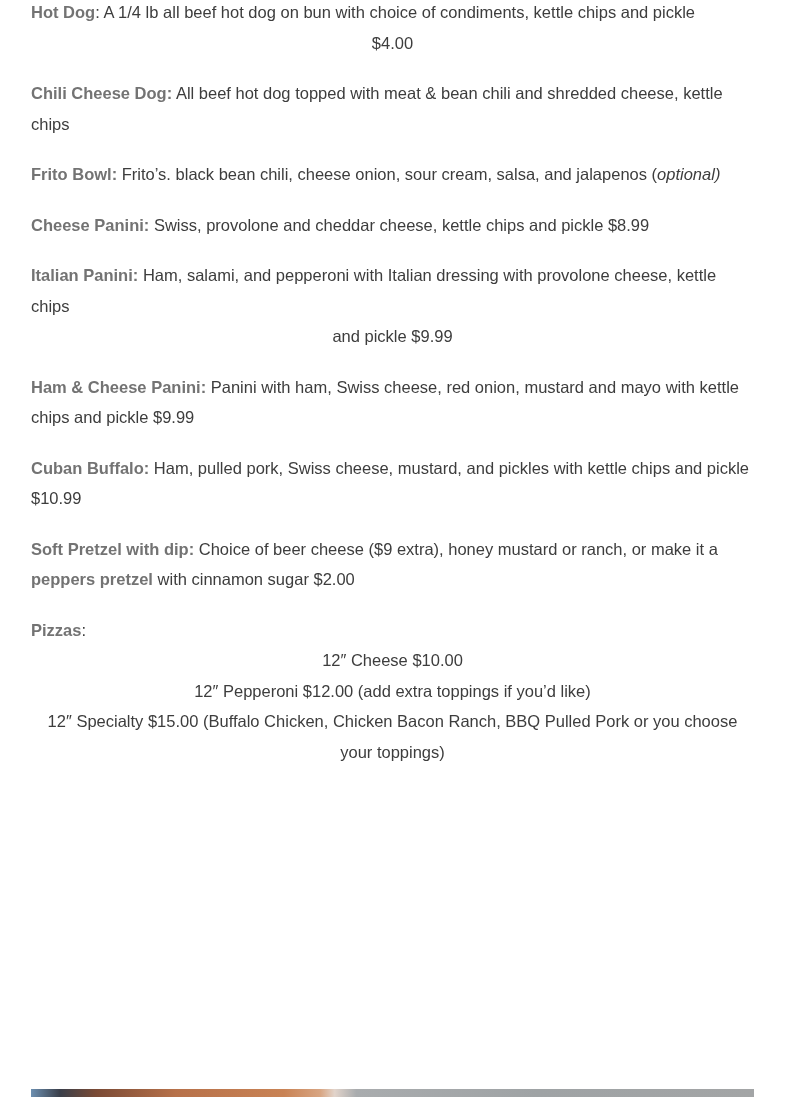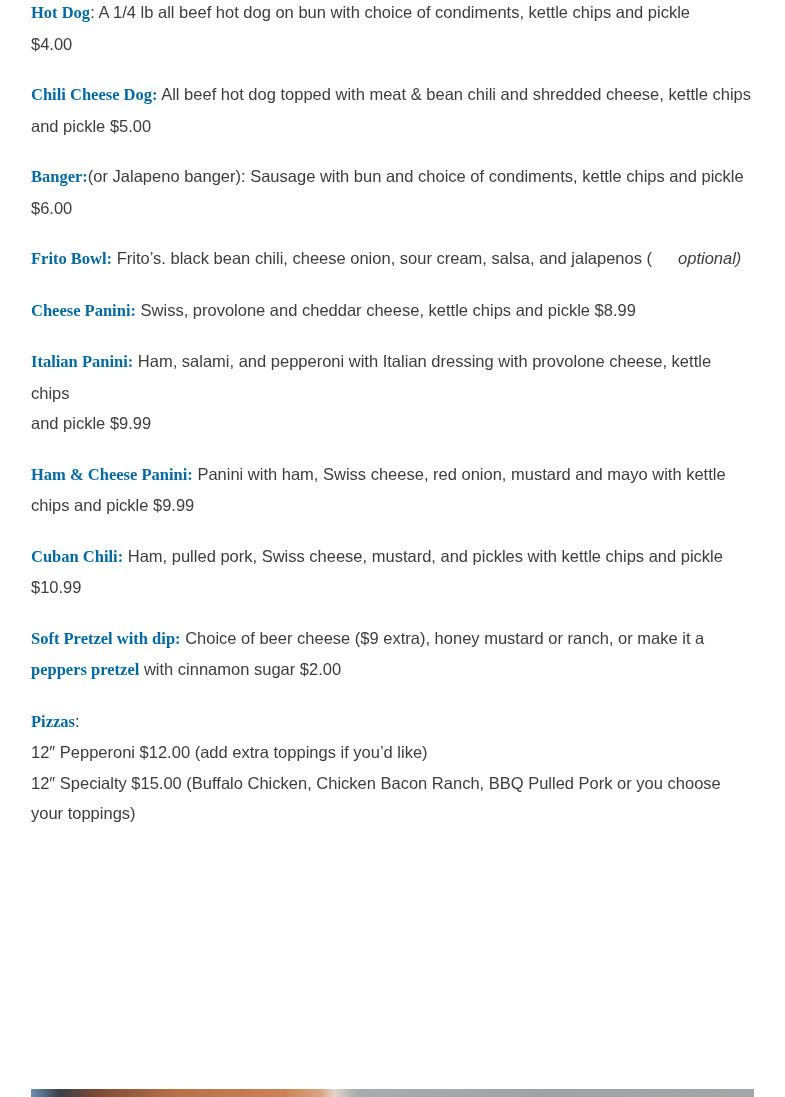--- a/index.html
+++ b/index.html
@@ -6,50 +6,49 @@
     body {
       width: 785px; height: 1097px; overflow: hidden;
       font-family: "Liberation Sans", "DejaVu Sans", sans-serif;
       color: #3d3d3d;
       font-size: 16.5px;
       line-height: 30.5px;
     }
     .content { position: relative; padding: 0 31px; }
     .item { margin: 0 0 20px 0; }
     .item:first-child { margin-top: -3px; }
-    .b { font-weight: bold; color: #0369a1; font-family: Liberation Serif, serif; }
-    .i { font-style: italic; margin-left: 26px; }
-    .line { display: block; }
+    .b { font-weight: bold; color: #737373; }
+    .i { font-style: italic; }
+    .line { display: block; text-align: center; }
     .photo {
       position: absolute; left: 31px; top: 1089px; width: 723px; height: 20px;
       background: linear-gradient(90deg, #6c8fb0 0%, #3a3f4a 4%, #7a4a35 9%, #b7714a 20%, #c98355 35%, #d8a582 40%, #e2d4cb 42%, #a9acae 45%, #9fa3a5 70%, #a3a5a6 100%);
     }
   </style>
 </head>
 <body>
 
 <div class="content">
 
   <p class="item"><span class="b">Hot Dog</span><span>: </span><span>A 1/4 lb all beef hot dog on bun with choice of condiments, kettle chips and pickle</span><span class="line">$4.00</span></p>
 
-  <p class="item"><span class="b">Chili Cheese Dog:</span><span> </span><span>All beef hot dog topped with meat &amp; bean chili and shredded cheese, kettle chips</span><span class="line">and pickle $5.00</span></p>
+  <p class="item"><span class="b">Chili Cheese Dog:</span><span> </span><span>All beef hot dog topped with meat &amp; bean chili and shredded cheese, kettle chips</span></p>
 
-  <p class="item"><span class="b">Banger:</span><span></span><span>(or Jalapeno banger): Sausage with bun and choice of condiments, kettle chips and pickle $6.00</span></p>
 
   <p class="item"><span class="b">Frito Bowl:</span><span> </span><span>Frito’s. black bean chili, cheese onion, sour cream, salsa, and jalapenos (</span><span class="i">optional)</span></p>
 
   <p class="item"><span class="b">Cheese Panini:</span><span> </span><span>Swiss, provolone and cheddar cheese, kettle chips and pickle $8.99</span></p>
 
 
   <p class="item"><span class="b">Italian Panini:</span><span> </span><span>Ham, salami, and pepperoni with Italian dressing with provolone cheese, kettle chips</span><span class="line">and pickle $9.99</span></p>
 
   <p class="item"><span class="b">Ham &amp; Cheese Panini:</span><span> </span><span>Panini with ham, Swiss cheese, red onion, mustard and mayo with kettle chips and pickle $9.99</span></p>
 
 
-  <p class="item"><span class="b">Cuban Chili:</span><span> </span><span>Ham, pulled pork, Swiss cheese, mustard, and pickles with kettle chips and pickle $10.99</span></p>
+  <p class="item"><span class="b">Cuban Buffalo:</span><span> </span><span>Ham, pulled pork, Swiss cheese, mustard, and pickles with kettle chips and pickle $10.99</span></p>
 
   <p class="item"><span class="b">Soft Pretzel with dip:</span><span> </span><span>Choice of beer cheese ($9 extra), honey mustard or ranch, or make it a </span><span class="b">peppers pretzel</span><span> with cinnamon sugar $2.00</span></p>
 
-  <p class="item"><span class="b">Pizzas</span><span>:</span><span class="line">12″ Pepperoni $12.00 (add extra toppings if you’d like)</span><span class="line">12″ Specialty $15.00 (Buffalo Chicken, Chicken Bacon Ranch, BBQ Pulled Pork or you choose your toppings)</span></p>
+  <p class="item"><span class="b">Pizzas</span><span>:</span><span class="line">12″ Cheese $10.00</span><span class="line">12″ Pepperoni $12.00 (add extra toppings if you’d like)</span><span class="line">12″ Specialty $15.00 (Buffalo Chicken, Chicken Bacon Ranch, BBQ Pulled Pork or you choose your toppings)</span></p>
 
 </div>
 
 <div class="photo"></div>
 
 </body></html>

